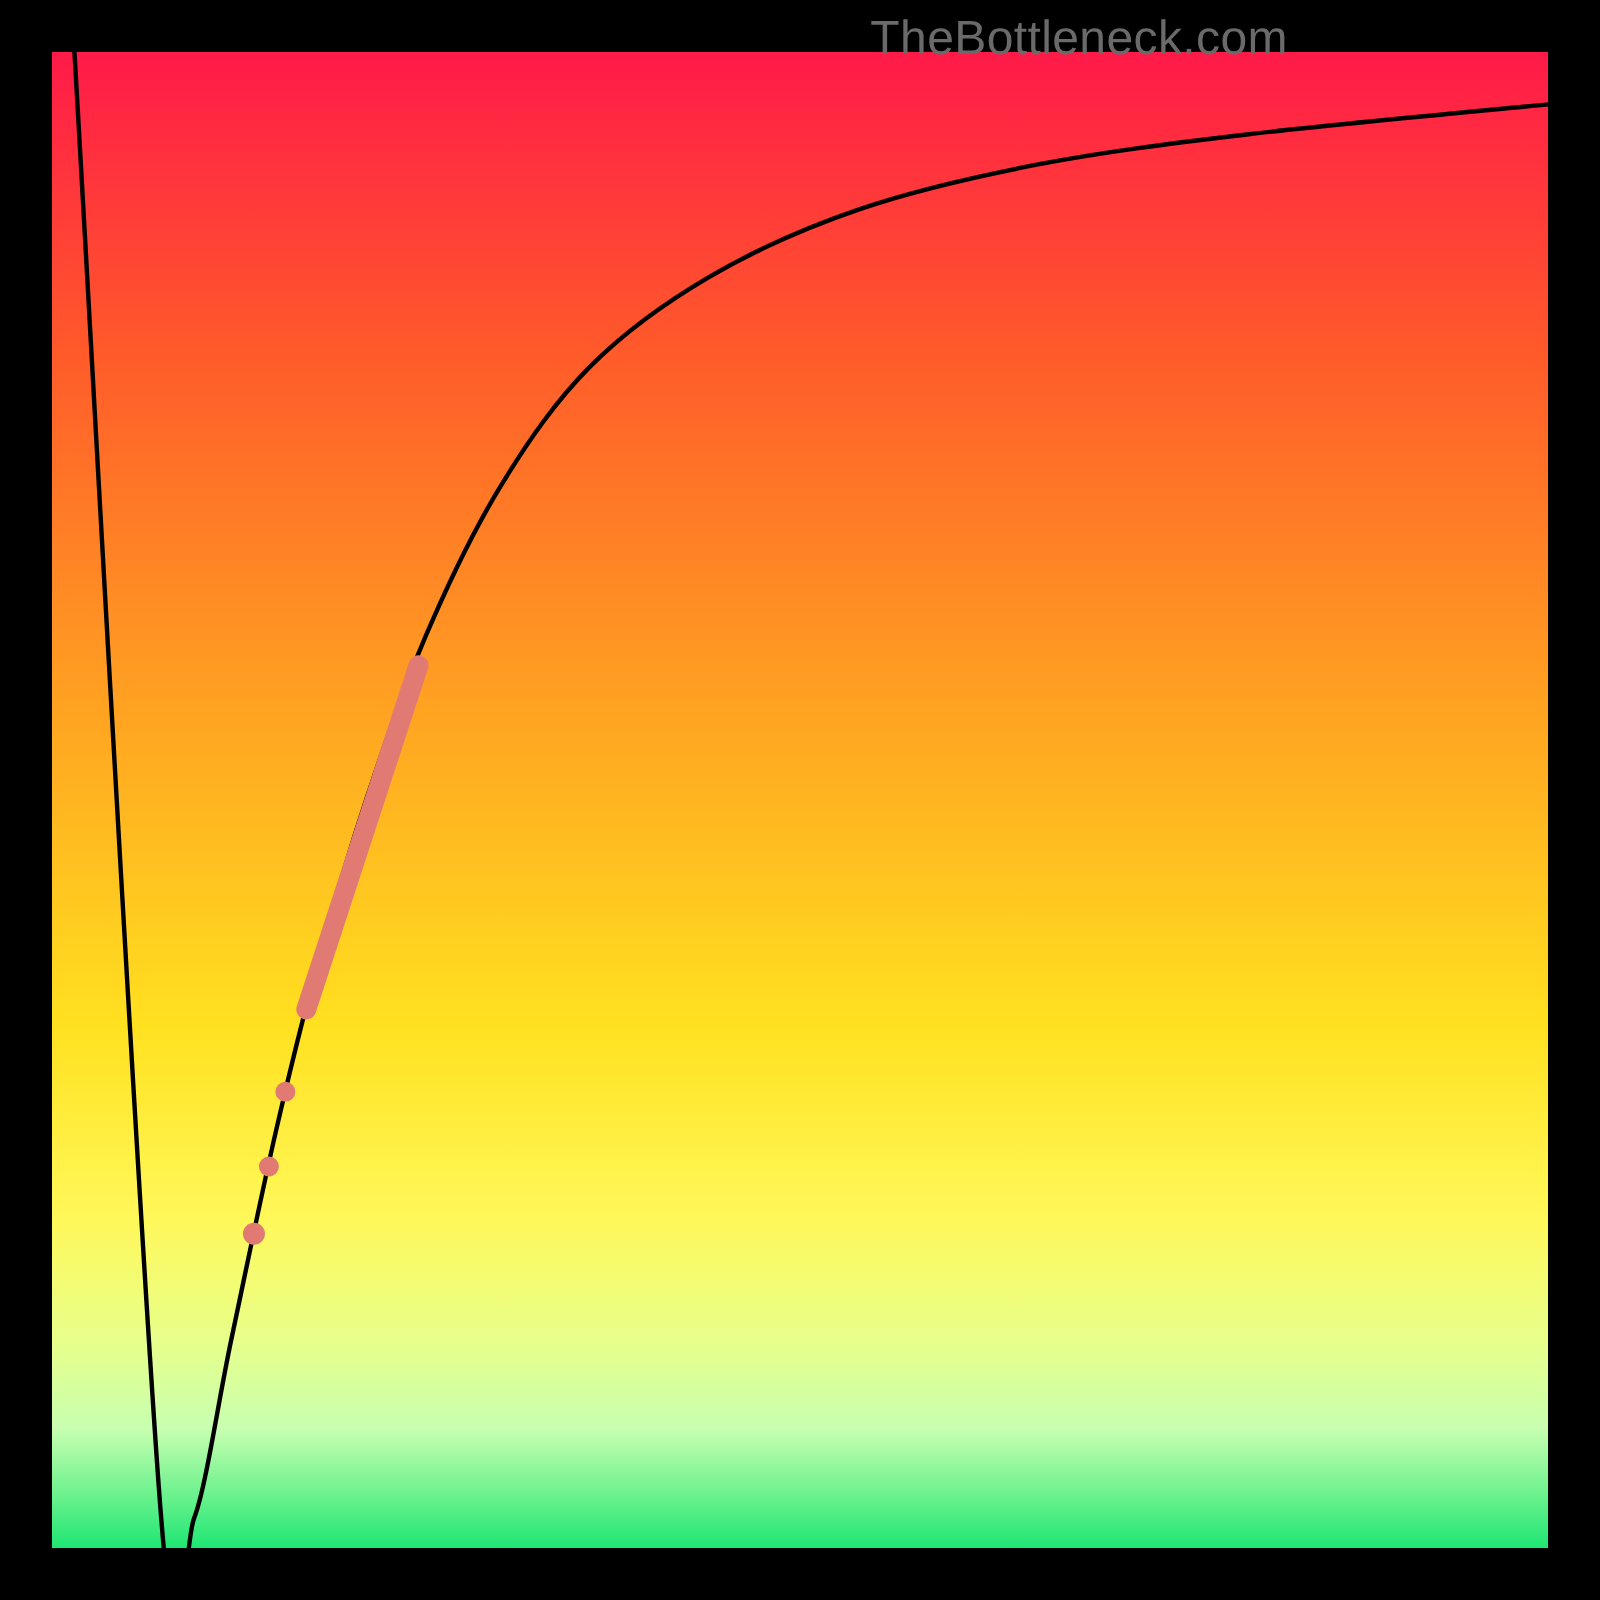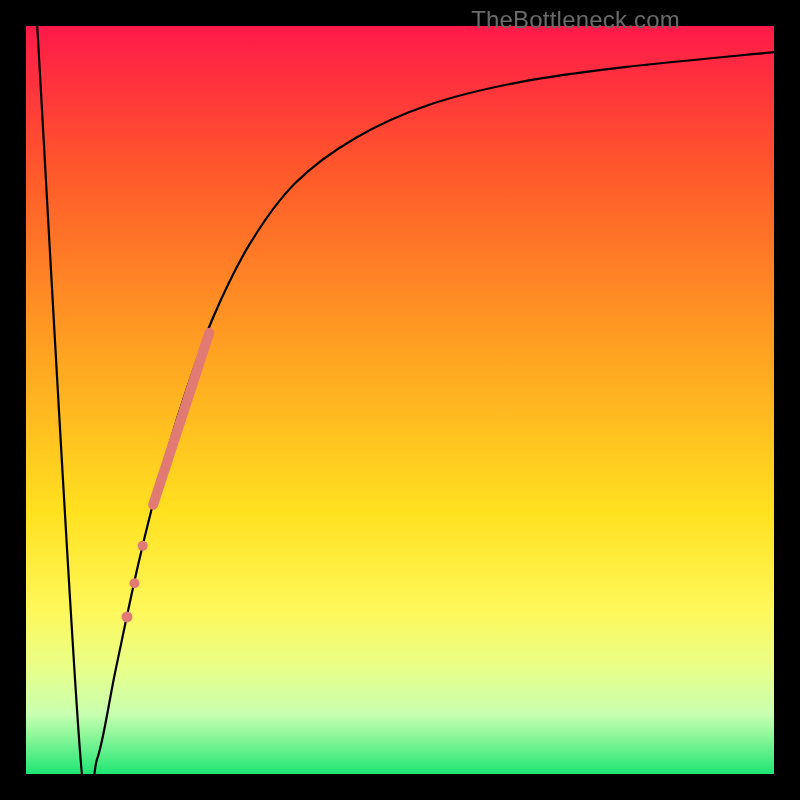--- a/index.html
+++ b/index.html
@@ -9,21 +9,20 @@
     height: 800px;
     overflow: hidden;
     background: #000;
     font-family: Arial, Helvetica, sans-serif;
   }
   .frame {
     position: relative;
     width: 658px;
     height: 800px;
     background: #000;
-    padding-left: 36px;
   }
   .plot-area {
     position: absolute;
     left: 26px;
     top: 26px;
     width: 748px;
     height: 748px;
     overflow: hidden;
   }
   .watermark {

